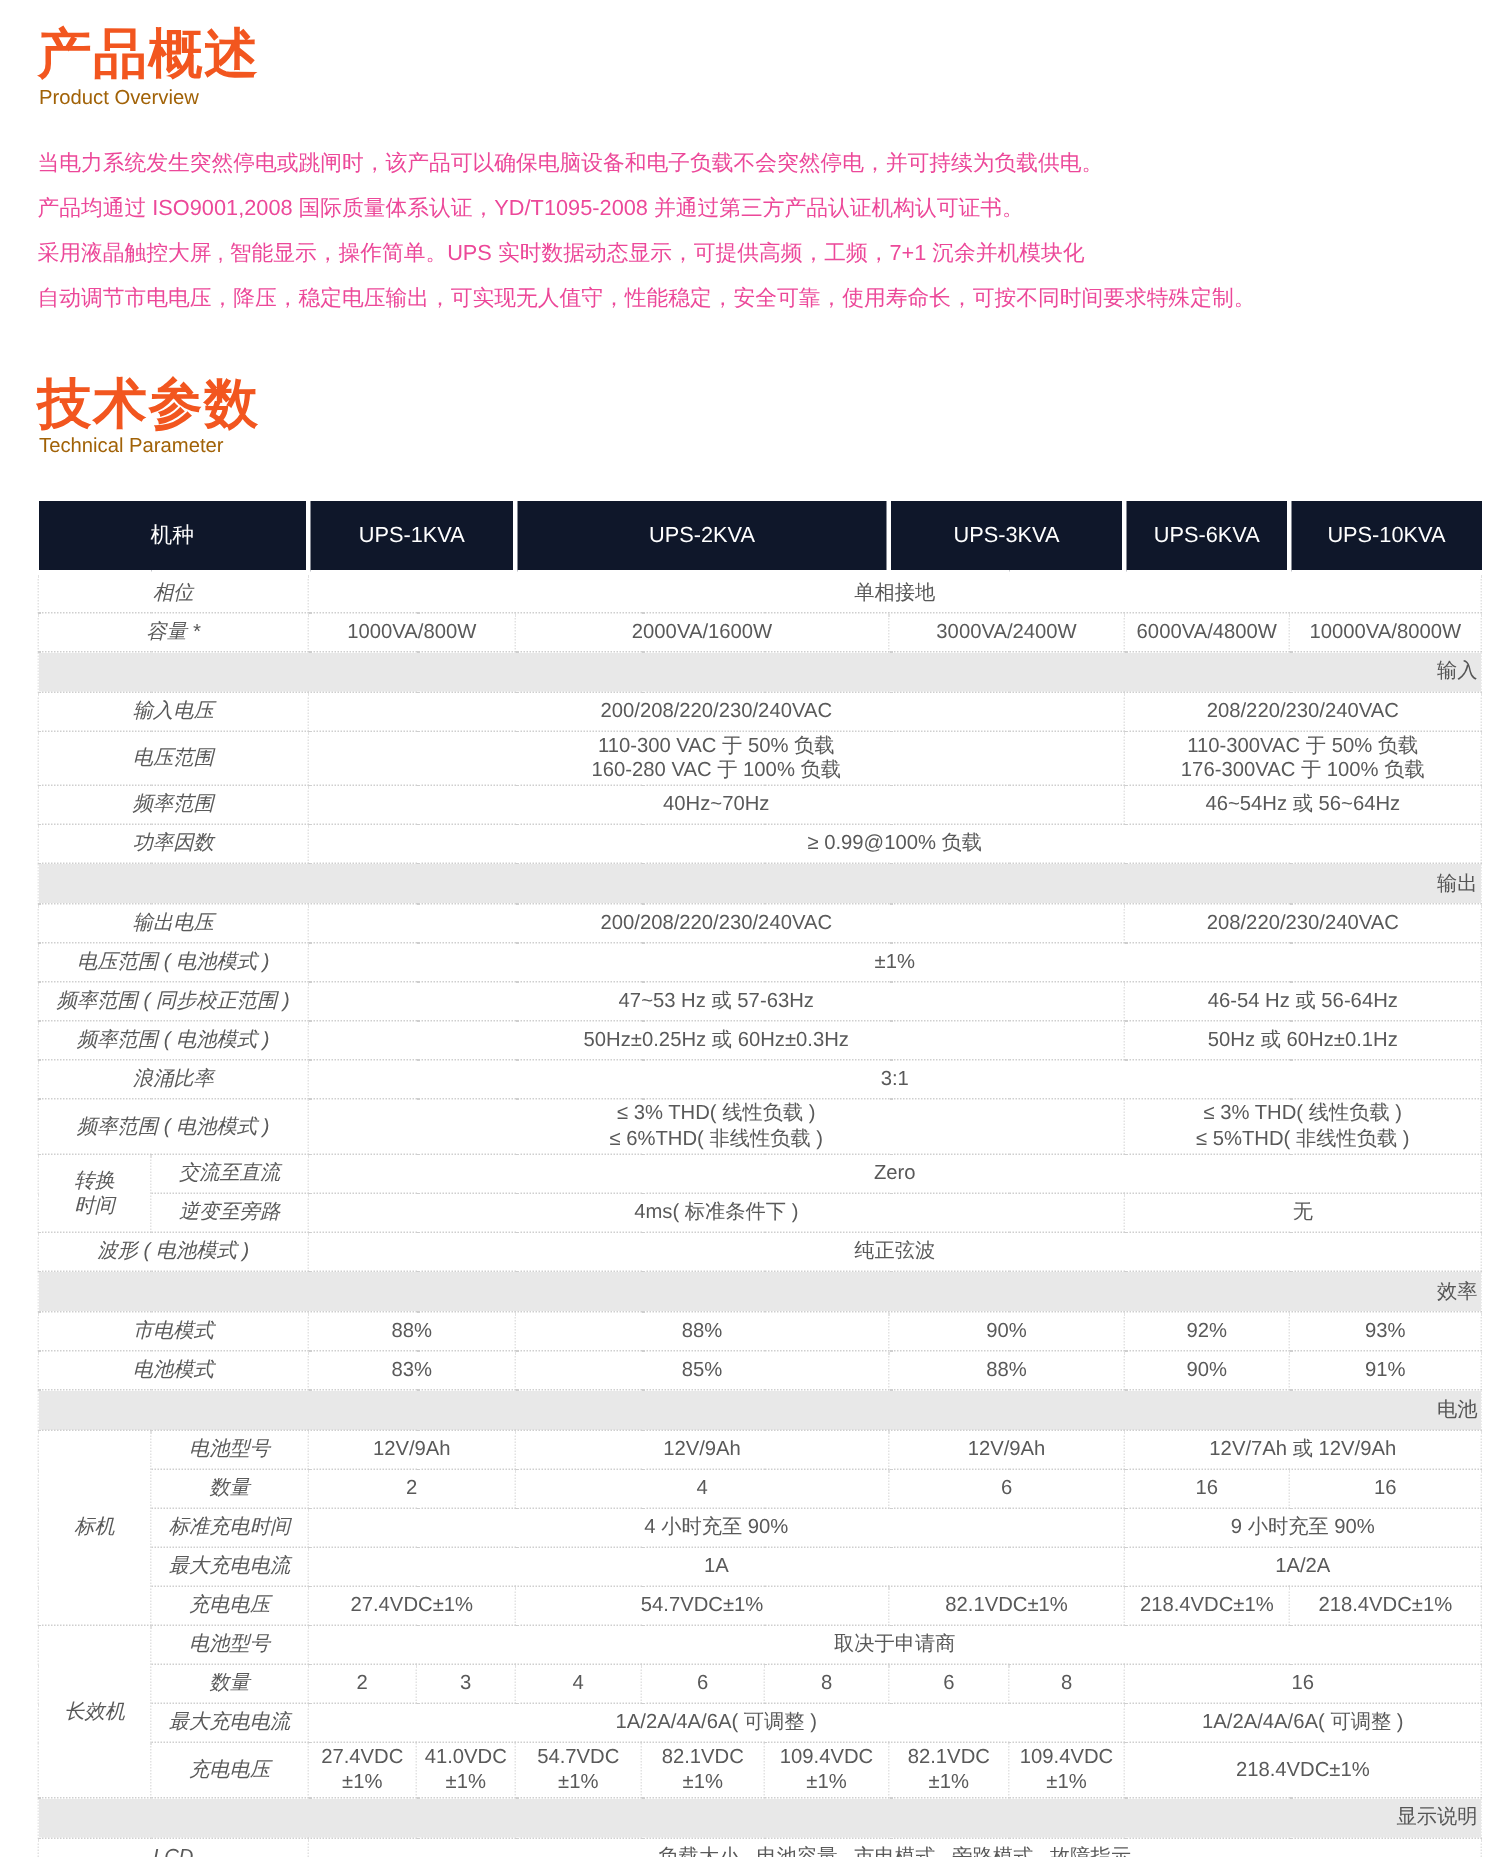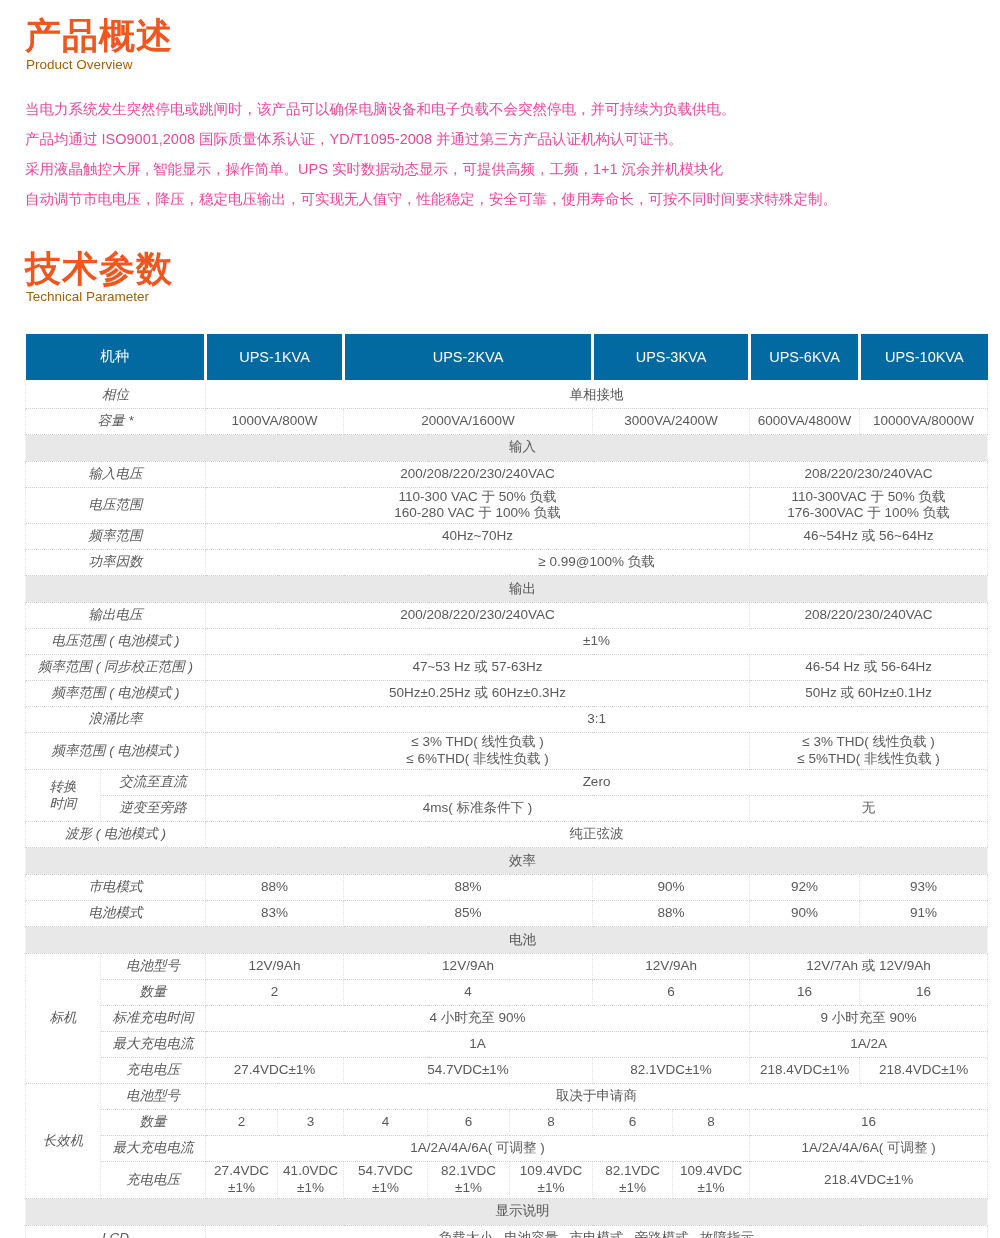--- a/index.html
+++ b/index.html
@@ -37,21 +37,21 @@
   .tech-block { margin-top:35px; }
 
   table.spec {
     border-collapse:collapse;
     table-layout:fixed;
     width:962px;
     margin-top:28px;
     font-size:13.5px;
   }
   .spec th {
-    background:#0369a1;
+    background:#0f172a;
     color:#ffffff;
     font-weight:normal;
     font-size:14.5px;
     height:46px;
     border-left:3px solid #ffffff;
     border-bottom:3px solid #ffffff;
     padding:0 2px;
     text-align:center;
   }
   .spec th:first-child { border-left:none; }
@@ -64,41 +64,41 @@
     border-top:1px dotted #cfcfcf;
     border-bottom:1px dotted #cfcfcf;
     border-left:1px dotted #e2e2e2;
     border-right:1px dotted #e2e2e2;
     white-space:pre-line;
     color:#595959;
     overflow:hidden;
   }
   .spec td.band {
     background:#e8e8e8;
-    text-align:center;
+    text-align:right;
     padding-left:34px;
     height:24px;
     border-left:1px dotted #e8e8e8;
     border-right:1px dotted #e8e8e8;
     color:#555555;
   }
   .spec td.label, .spec td.sublabel, .spec td.grouplabel { color:#595959;font-style:italic; }
 </style>
 </head>
 <body>
 
 <div class="wrap">
 
   <div>
     <h1 class="sec-title">产品概述</h1>
     <div class="sec-sub">Product Overview</div>
     <div class="paras">
       <p>当电力系统发生突然停电或跳闸时，该产品可以确保电脑设备和电子负载不会突然停电，并可持续为负载供电。</p>
       <p>产品均通过 ISO9001,2008 国际质量体系认证，YD/T1095-2008 并通过第三方产品认证机构认可证书。</p>
-      <p>采用液晶触控大屏 , 智能显示，操作简单。UPS 实时数据动态显示，可提供高频，工频，1+1 沉余并机模块化</p>
+      <p>采用液晶触控大屏 , 智能显示，操作简单。UPS 实时数据动态显示，可提供高频，工频，7+1 沉余并机模块化</p>
       <p>自动调节市电电压，降压，稳定电压输出，可实现无人值守，性能稳定，安全可靠，使用寿命长，可按不同时间要求特殊定制。</p>
     </div>
   </div>
 
   <div class="tech-block">
     <h1 class="sec-title">技术参数</h1>
     <div class="sec-sub">Technical Parameter</div>
 
     <table class="spec">
       <colgroup>

